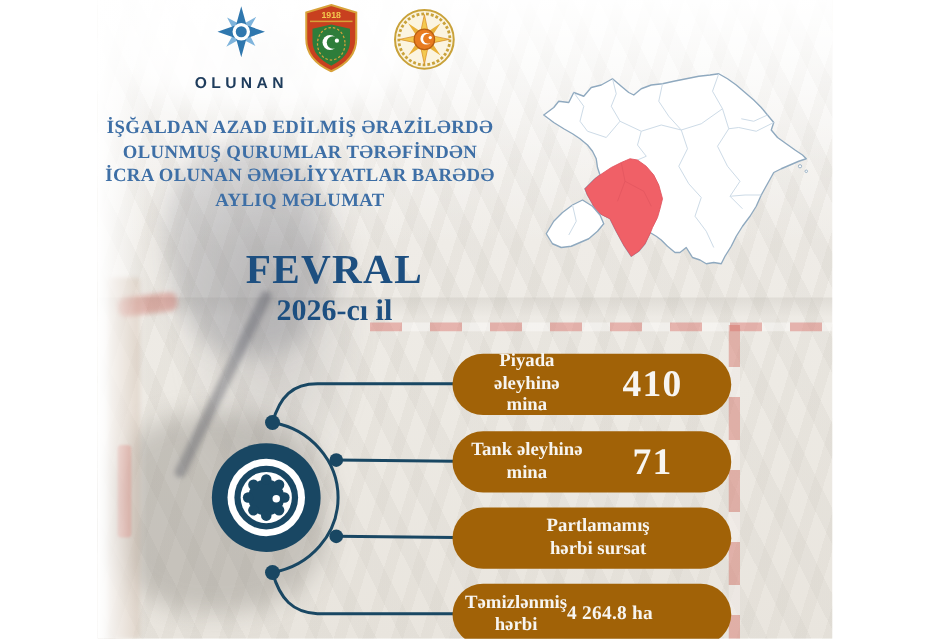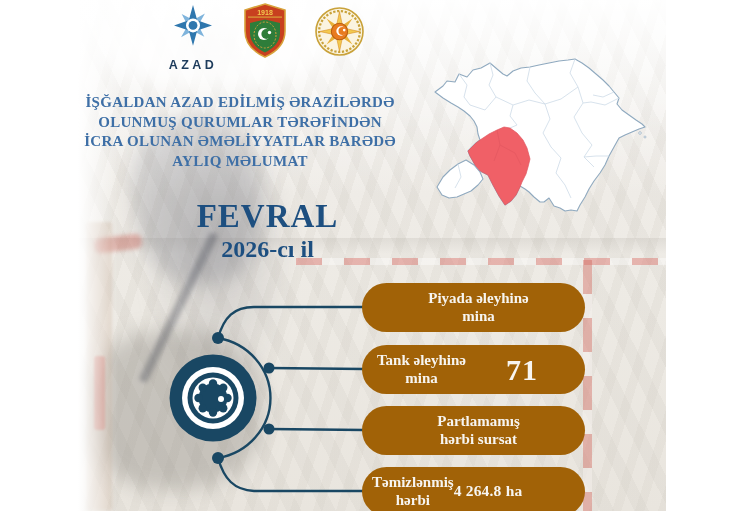--- a/index.html
+++ b/index.html
@@ -119,21 +119,21 @@
     </g>
   </svg>
 
   <div class="anama">
     <svg width="52" height="48" viewBox="0 0 52 48">
       <path d="M26,4.5 L29.6,17.5 L42,21.4 L29.6,25.3 L26,38.3 L22.4,25.3 L10,21.4 L22.4,17.5 Z" fill="#7fb4dc" transform="rotate(45 26 21.4)"></path>
       <path d="M26,1 L30.2,16.2 L45,21.4 L30.2,26.6 L26,41.8 L21.8,26.6 L7,21.4 L21.8,16.2 Z" fill="#2f77ae"></path>
       <circle cx="26" cy="21.4" r="7" fill="#ffffff"></circle>
       <circle cx="26" cy="21.4" r="4.4" fill="#2f77ae"></circle>
     </svg>
-    <span class="anama-label">AZAD</span>
+    <span class="anama-label">OLUNAN</span>
   </div>
 
   <svg class="emblem emblem-defense" width="44" height="55" viewBox="0 0 44 55">
     <path d="M22,1 L42,7 L42,28 Q42,45 22,54 Q2,45 2,28 L2,7 Z" fill="#c8401f" stroke="#d8a23a" stroke-width="1.6"></path>
     <rect x="5" y="13.5" width="34" height="1.2" fill="#d8a23a"></rect>
     <text x="22" y="11.5" text-anchor="middle" font-size="7" font-weight="bold" fill="#f3c94f" font-family="Liberation Sans, sans-serif">1918</text>
     <path d="M22,16.5 L37,20 L37,30 Q37,42 22,49.5 Q7,42 7,30 L7,20 Z" fill="#2e7d3a"></path>
     <ellipse cx="22" cy="32" rx="11" ry="13" fill="none" stroke="#d8a23a" stroke-width="1" stroke-dasharray="2,1.6"></ellipse>
     <circle cx="21" cy="31" r="6" fill="#ffffff"></circle>
     <circle cx="23.4" cy="31" r="5" fill="#2e7d3a"></circle>
@@ -226,20 +226,21 @@
       <circle cx="-10.25" cy="-10.25" r="4.2"></circle>
     </g>
     <circle cx="8" cy="1" r="3" fill="#ffffff"></circle>
   </svg>
 
   <div class="pill" style="top:283px">
     <div class="pill-label">
       <span>Piyada əleyhinə</span>
       <span>mina</span>
     </div>
+    <div class="pill-value">410</div>
   </div>
 
   <div class="pill" style="top:345px">
     <div class="pill-label">
       <span>Tank əleyhinə</span>
       <span>mina</span>
     </div>
     <div class="pill-value">71</div>
   </div>
 

